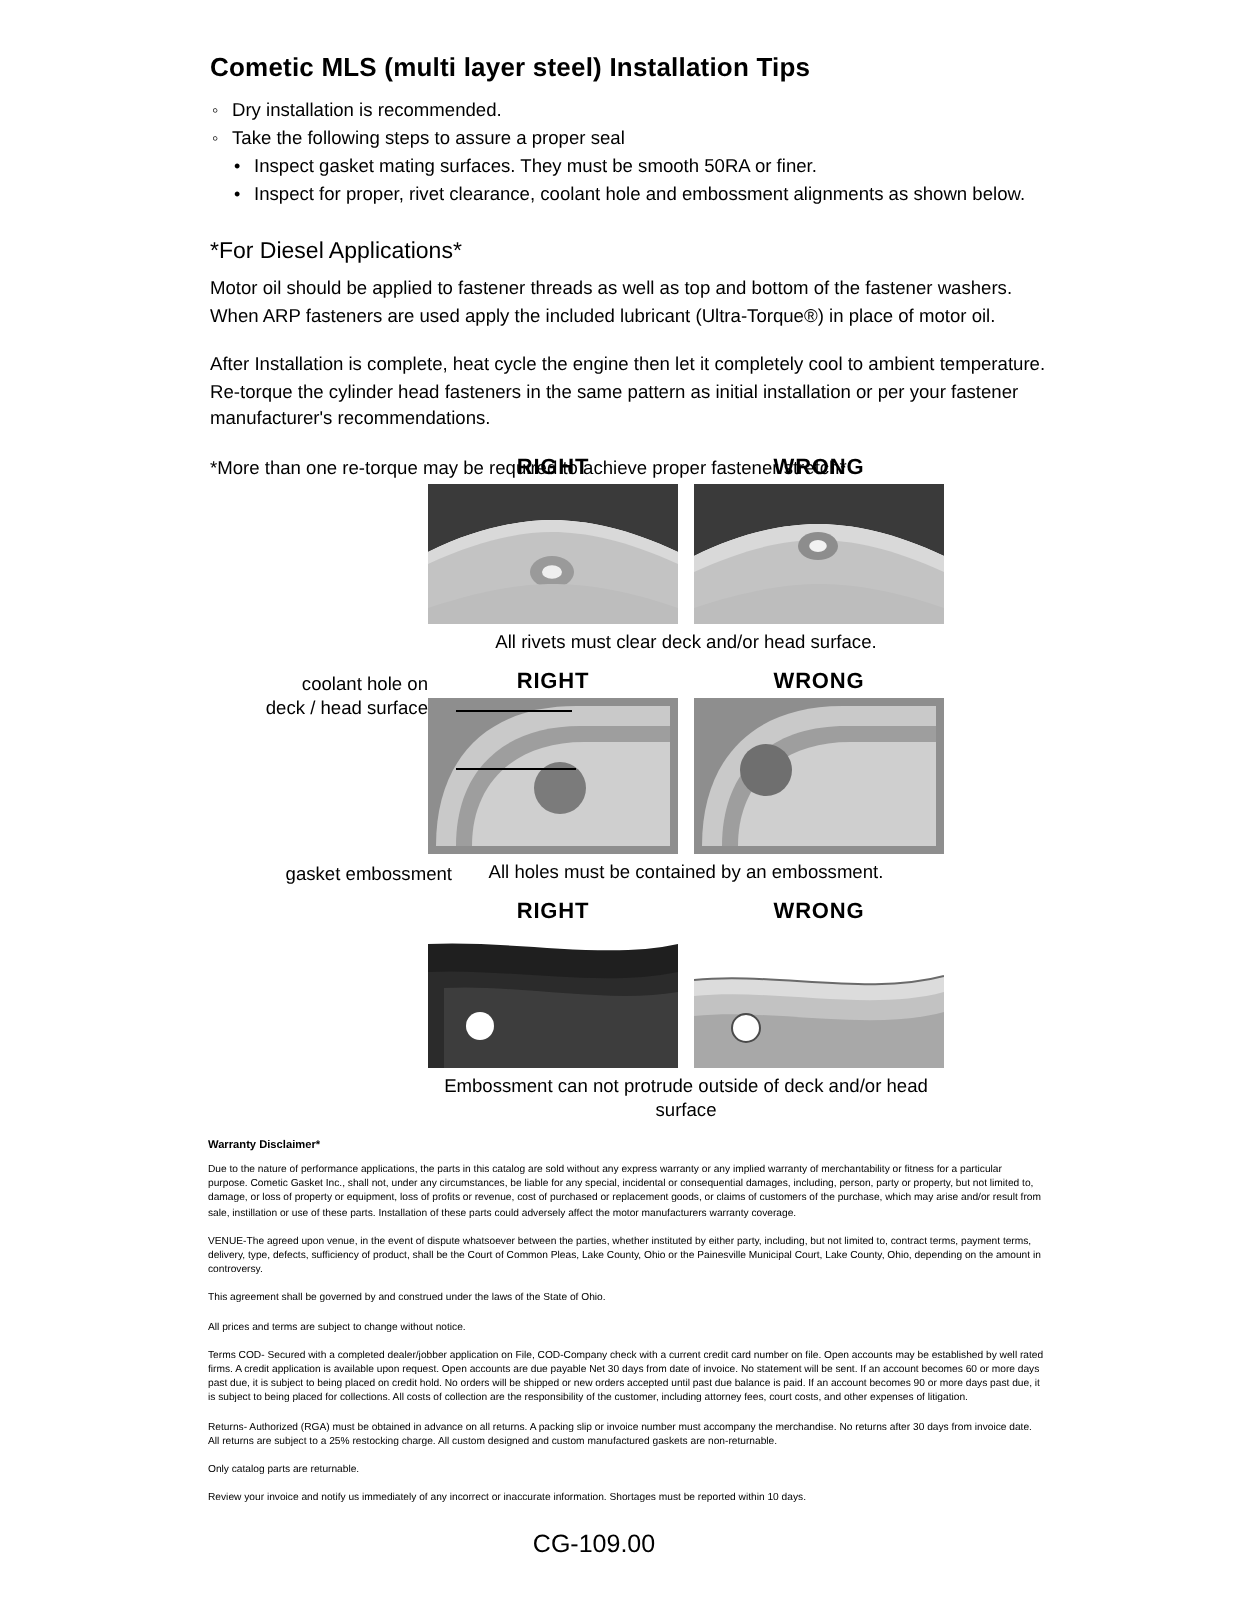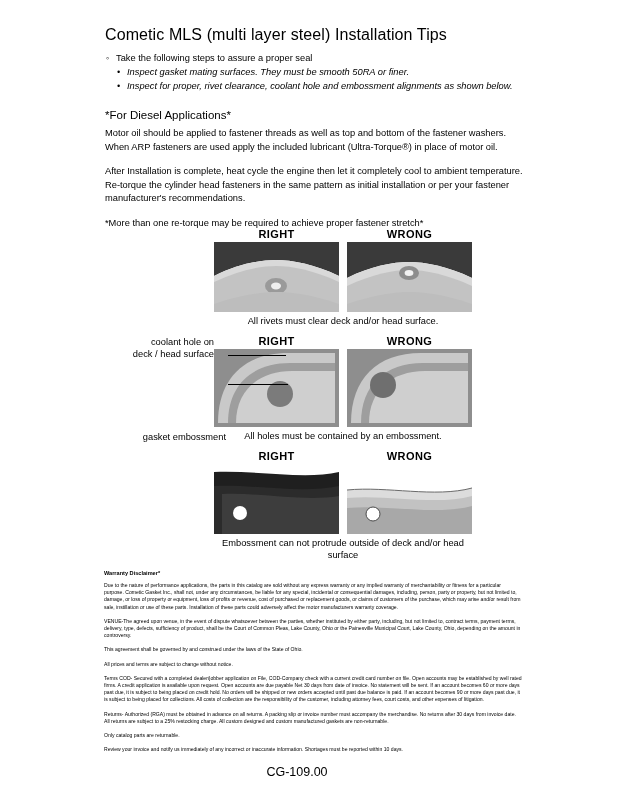--- a/index.html
+++ b/index.html
@@ -21,22 +21,22 @@
     width: 618px;
     height: 800px;
   }
   .content {
     position: absolute;
     left: 105px;
     top: 26px;
     width: 420px;
   }
   h1.title {
-    font-size: 16px;
-    font-weight: normal;
+    font-size: 13px;
+    font-weight: bold;
     margin: 0 0 7px 0;
     letter-spacing: 0.1px;
   }
   ul.bullets {
     list-style: none;
     margin: 0;
     padding: 0;
   }
   ul.bullets > li {
     font-size: 9.3px;
@@ -54,21 +54,20 @@
   ul.subbullets {
     list-style: none;
     margin: 0;
     padding: 0 0 0 11px;
   }
   ul.subbullets > li {
     font-size: 9.3px;
     line-height: 14px;
     padding-left: 11px;
     position: relative;
-    font-style: italic;
   }
   ul.subbullets > li::before {
     content: "\2022";
     position: absolute;
     left: 1px;
     top: 0;
     font-size: 9px;
   }
   h2.subtitle {
     font-size: 11.5px;
@@ -175,20 +174,21 @@
 </style>
 </head>
 <body>
 
 <div class="page">
 
   <div class="content">
     <h1 class="title">Cometic MLS (multi layer steel) Installation Tips</h1>
 
     <ul class="bullets">
+      <li>Dry installation is recommended.</li>
       <li>Take the following steps to assure a proper seal</li>
     </ul>
     <ul class="subbullets">
       <li>Inspect gasket mating surfaces.  They must be smooth 50RA or finer.</li>
       <li>Inspect for proper, rivet clearance, coolant hole and embossment alignments as shown below.</li>
     </ul>
 
     <h2 class="subtitle">*For Diesel Applications*</h2>
     <p class="para">Motor oil should be applied to fastener threads as well as top and bottom of the fastener washers. When ARP fasteners are used apply the included lubricant (Ultra-Torque®) in place of motor oil.</p>
     <p class="para">After Installation is complete, heat cycle the engine then let it completely cool to ambient temperature. Re-torque the cylinder head fasteners in the same pattern as initial installation or per your fastener manufacturer's recommendations.</p>

